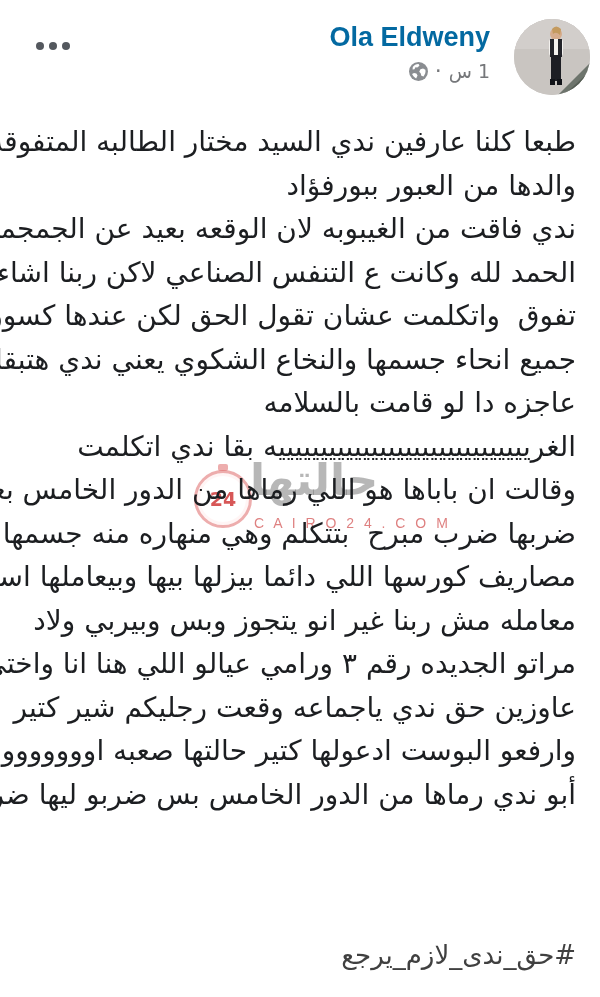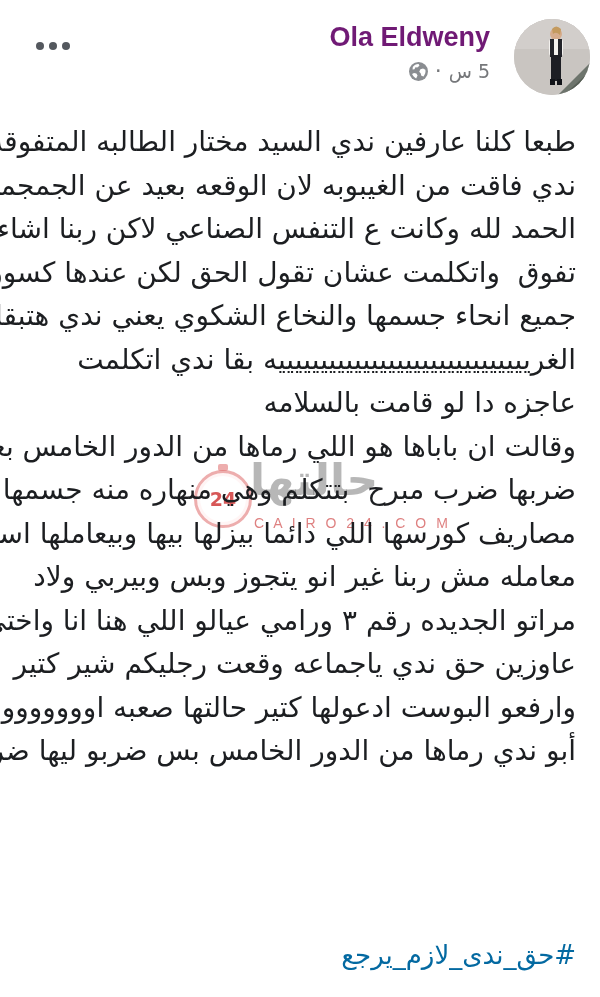--- a/index.html
+++ b/index.html
@@ -10,21 +10,21 @@
   .post-card{position:absolute;inset:0;background:#fff;}
 
   
   .avatar{
     position:absolute;top:19px;right:10px;width:76px;height:76px;border-radius:50%;
     overflow:hidden;cursor:pointer;background:#c9c5c1;
   }
   .author{
     position:absolute;top:22px;right:110px;
     font-family:"Liberation Sans","DejaVu Sans",sans-serif;
-    font-weight:bold;font-size:27px;color:#701a75;cursor:pointer;white-space:nowrap;
+    font-weight:bold;font-size:27px;color:#0369a1;cursor:pointer;white-space:nowrap;
   }
   .meta{
     position:absolute;top:60px;right:110px;display:flex;align-items:center;gap:7px;
     direction:rtl;color:#75777a;font-size:19px;
   }
   .meta .sep{font-size:22px;line-height:1;}
   .more-btn{
     position:absolute;top:36px;left:30px;border:0;background:transparent;
     display:flex;gap:5px;align-items:center;cursor:pointer;padding:6px;
   }
@@ -55,40 +55,40 @@
 
   
   .post-text{
     position:absolute;top:120px;right:24px;left:0;z-index:1;
     direction:rtl;text-align:right;color:#1c1e21;
     font-size:28px;line-height:43.5px;
   }
   .post-line{white-space:pre;}
   .hashtag{
     position:absolute;top:940px;right:24px;z-index:1;direction:rtl;
-    font-size:26px;color:#0369a1;text-decoration:none;cursor:pointer;white-space:nowrap;
+    font-size:26px;color:#404040;text-decoration:none;cursor:pointer;white-space:nowrap;
   }
 </style>
 </head>
 <body>
 
 <div class="post-card">
 
   <div>
 
     <button class="more-btn" aria-label="more options">
       <span class="dot"></span>
       <span class="dot"></span>
       <span class="dot"></span>
     </button>
 
     <div class="author">Ola Eldweny</div>
 
     <div class="meta">
-      <span>5 س</span>
+      <span>1 س</span>
       <span class="sep">·</span>
       <svg width="19" height="19" viewBox="0 0 16 16">
         <circle cx="8" cy="8" r="8" fill="#8a8d91"></circle>
         <path d="M3.2 4.2 C4.4 2.6 6.4 1.6 8.2 1.8 L8.8 3.2 L7 4.6 L5.4 4.4 L4.6 6.2 L3 6.4 Z" fill="#ffffff"></path>
         <path d="M9.6 6.2 L11.8 5.4 L13.8 6.6 C14.2 8.4 13.6 10.6 12.2 12.2 L10.4 11.6 L9.8 9.4 L8.6 8.2 Z" fill="#ffffff"></path>
         <path d="M4.2 9.2 L6.2 9.6 L7.2 11.4 L6 13.8 C4.4 13.2 3.2 11.8 2.6 10.2 Z" fill="#ffffff"></path>
       </svg>
     </div>
 
     <div class="avatar">
@@ -112,26 +112,27 @@
   <div class="watermark">
     <div class="wm-clock">
       <span class="wm-24">24</span>
     </div>
     <div class="wm-arabic">حالتها</div>
     <div class="wm-domain">C A I R O 2 4 . C O M</div>
   </div>
 
   <div class="post-text">
     <div class="post-line">طبعا كلنا عارفين ندي السيد مختار الطالبه المتفوقة</div>
+    <div class="post-line">والدها من العبور ببورفؤاد</div>
     <div class="post-line">ندي فاقت من الغيبوبه لان الوقعه بعيد عن الجمجمه</div>
     <div class="post-line">الحمد لله وكانت ع التنفس الصناعي لاكن ربنا اشاء انها</div>
     <div class="post-line">تفوق  واتكلمت عشان تقول الحق لكن عندها كسور في</div>
     <div class="post-line">جميع انحاء جسمها والنخاع الشكوي يعني ندي هتبقا</div>
+    <div class="post-line">عاجزه دا لو قامت بالسلامه</div>
     <div class="post-line">الغرييييييييييييييييييييييييييييييه بقا ندي اتكلمت</div>
-    <div class="post-line">عاجزه دا لو قامت بالسلامه</div>
     <div class="post-line">وقالت ان باباها هو اللي رماها من الدور الخامس بعد</div>
     <div class="post-line">ضربها ضرب مبرح  بتتكلم وهي منهاره منه جسمها</div>
     <div class="post-line">مصاريف كورسها اللي دائما بيزلها بيها وبيعاملها اسوء</div>
     <div class="post-line">معامله مش ربنا غير انو يتجوز وبس وبيربي ولاد</div>
     <div class="post-line">مراتو الجديده رقم ٣ ورامي عيالو اللي هنا انا واختي</div>
     <div class="post-line">عاوزين حق ندي ياجماعه وقعت رجليكم شير كتير</div>
     <div class="post-line">وارفعو البوست ادعولها كتير حالتها صعبه اوووووووي</div>
     <div class="post-line">أبو ندي رماها من الدور الخامس بس ضربو ليها ضرب</div>
   </div>
 

